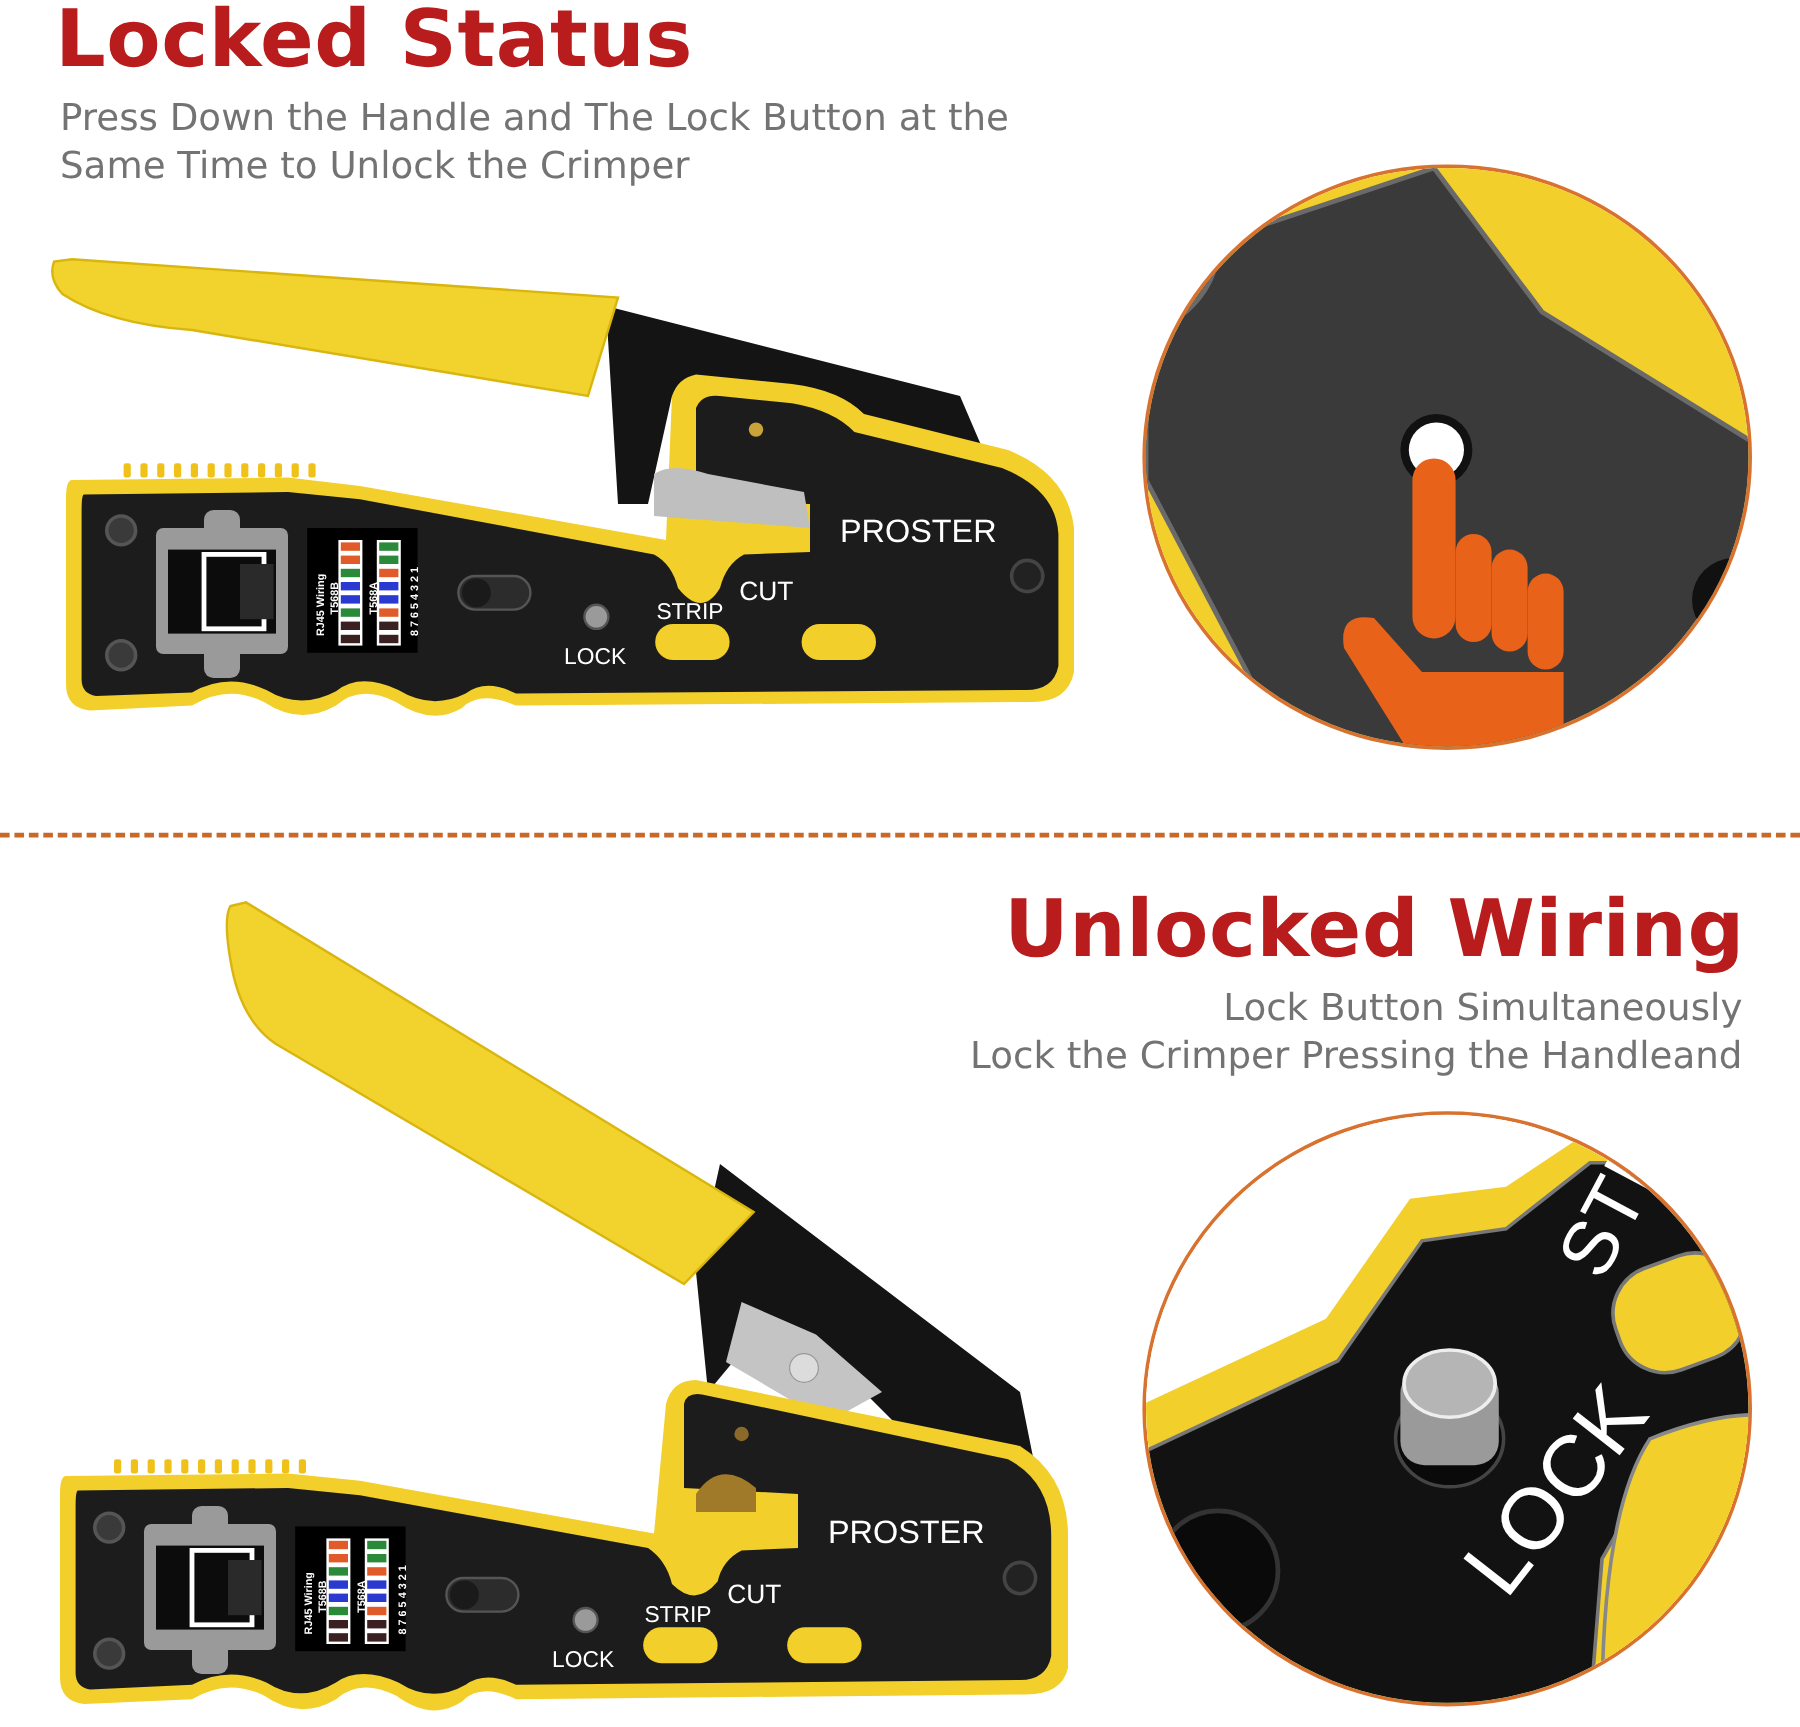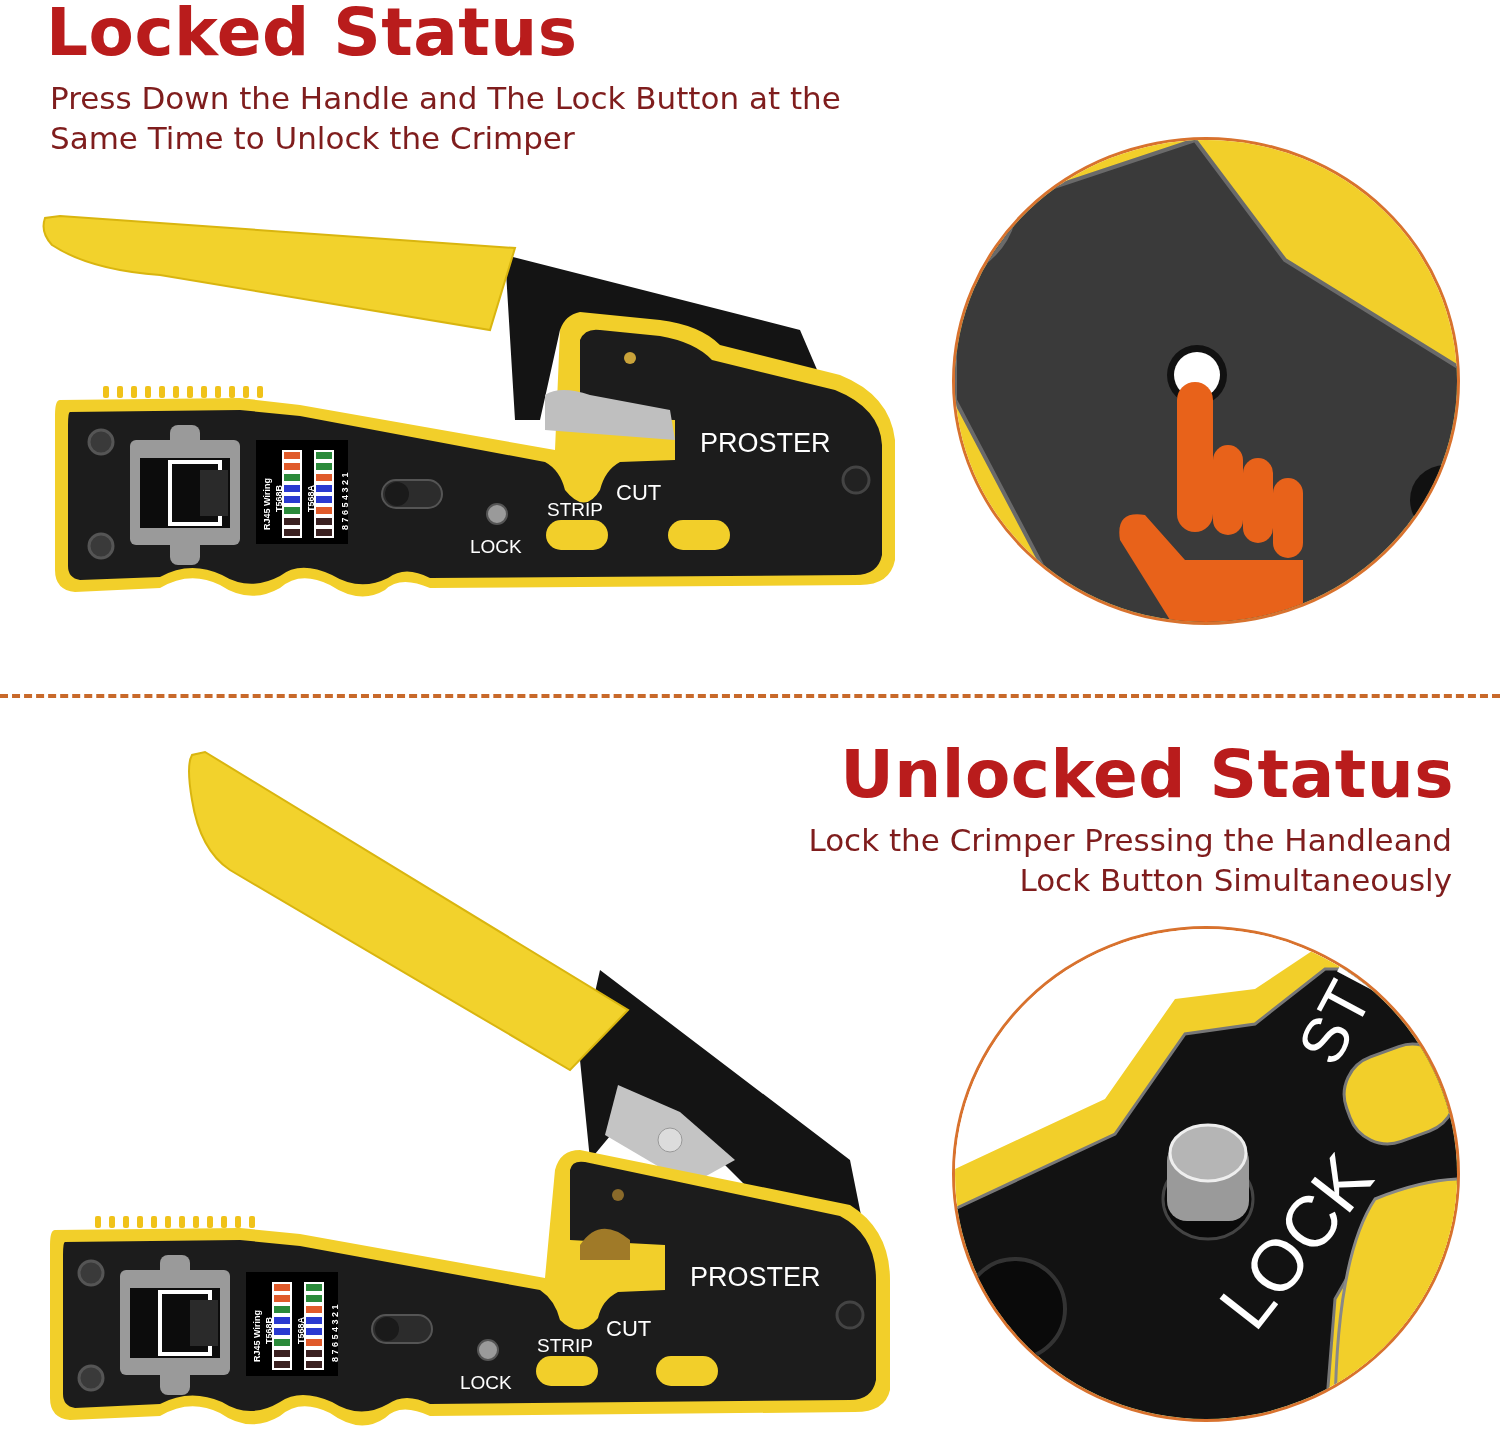--- a/index.html
+++ b/index.html
@@ -1,39 +1,39 @@
 <!DOCTYPE html>
 <html><head>
 <meta charset="utf-8">
 <style>
   html, body { margin: 0; padding: 0; background: #ffffff; }
   body { width: 1500px; height: 1439px; position: relative; overflow: hidden; font-family: "DejaVu Sans", sans-serif; }
   .title { position: absolute; font-weight: bold; color: #b91c1c; font-size: 66px; letter-spacing: 0.5px; line-height: 1; }
-  .sub { position: absolute; color: #7f1d1d; font-size: 31px; line-height: 40px; font-weight: normal; }
+  .sub { position: absolute; color: #737373; font-size: 31px; line-height: 40px; font-weight: normal; }
   #locked-title { left: 46px; top: 0px; }
   #locked-desc { left: 50px; top: 78px; width: 820px; }
   #unlocked-title { right: 46px; top: 742px; text-align: right; }
   #unlocked-desc { right: 48px; top: 820px; width: 760px; text-align: right; }
   .divider { position: absolute; left: 0; top: 694px; width: 1500px; height: 0; border-top: 4px dashed #c8692a; }
   svg { position: absolute; overflow: visible; }
   .tool-label { font-family: "Liberation Sans", sans-serif; fill: #ffffff; }
   .circle-wrap { position: absolute; border-radius: 50%; overflow: hidden; border: 3px solid #d8722e; box-sizing: border-box; }
 </style>
 </head>
 <body>
 
 <div class="title" id="locked-title">Locked Status</div>
 <div class="sub" id="locked-desc">Press Down the Handle and The Lock Button at the Same Time to Unlock the Crimper</div>
 
 <div class="divider"></div>
 
-<div class="title" id="unlocked-title">Unlocked Status</div>
+<div class="title" id="unlocked-title">Unlocked Wiring</div>
 <div class="sub" id="unlocked-desc">
+  <div>Lock Button Simultaneously</div>
   <div>Lock the Crimper Pressing the Handleand</div>
-  <div>Lock Button Simultaneously</div>
 </div>
 
 <svg style="left:0;top:0;" width="900" height="620" viewBox="0 0 900 620">
 
   <path d="M505 255 L800 330 L830 400 L700 390 L560 330 L540 420 L515 420 Z" fill="#141414"></path>
 
   <path d="M45 218 Q40 232 52 245 Q90 270 160 275 L490 330 L515 248 L60 216 Z" fill="#f2d22c" stroke="#d9b50f" stroke-width="2"></path>
 
   <path d="M60 400 L240 398 L300 405 L555 450 L560 330 Q565 315 580 312 L660 320 Q700 325 720 345 L840 375 Q890 395 895 440 L895 560 Q890 585 860 585 L430 588 Q400 575 385 590 Q360 605 330 585 Q300 570 280 588 Q250 605 220 585 Q190 570 160 588 L75 592 Q55 590 55 570 L55 415 Q55 400 60 400 Z" fill="#f2cf2a"></path>
 

